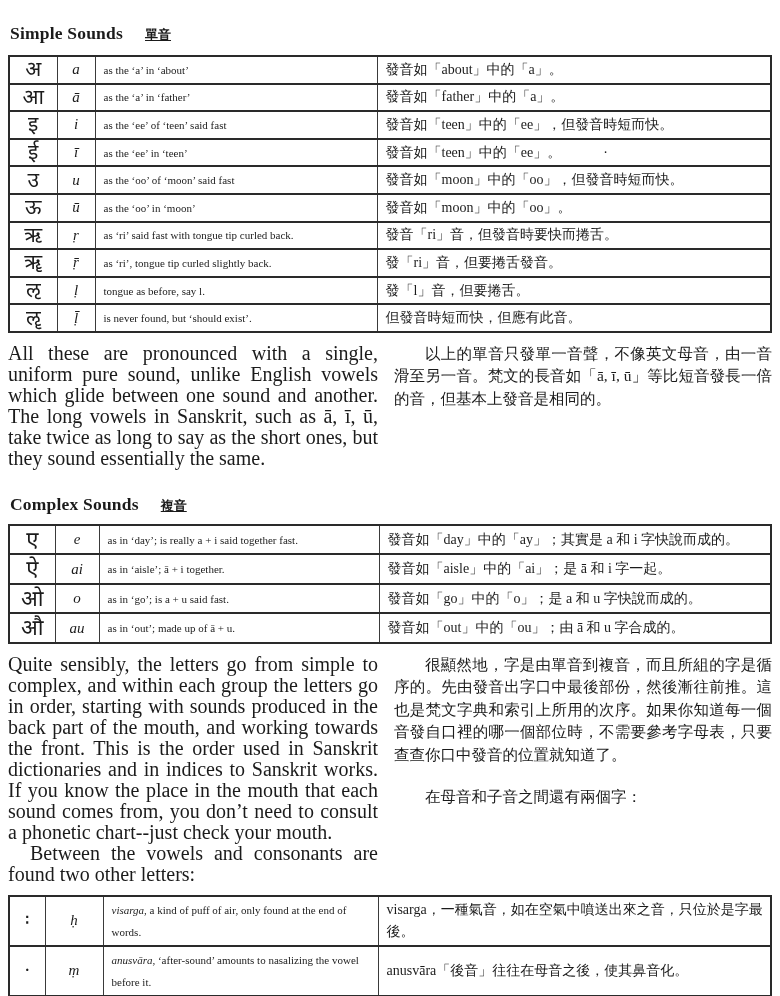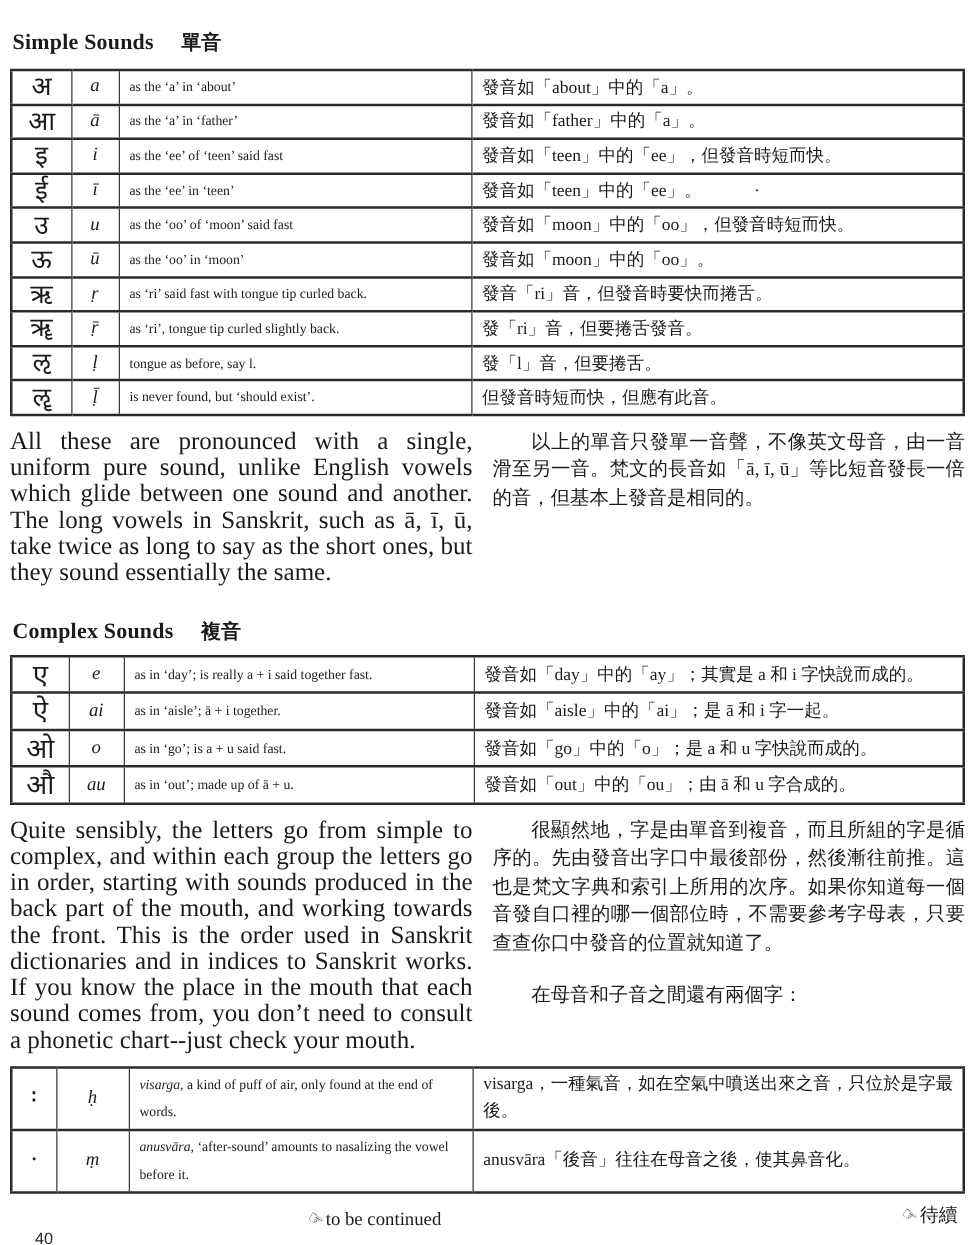--- a/index.html
+++ b/index.html
@@ -4,21 +4,21 @@
 <style>
   * { margin:0; padding:0; box-sizing:border-box; }
   html,body { background:#f2f2ee; }
   body { width:780px; height:996px; position:relative; overflow:hidden;
          font-family:"Liberation Serif","DejaVu Serif",serif; color:#1b1b1b; }
   .page { position:absolute; inset:0; background:#ffffff; padding:8px 8px 0 8px; }
 
   
   .sec-title { margin:2px 0 8px 2px; font-weight:bold; }
   .sec-title .en { font-size:17.5px; letter-spacing:0.2px; }
-  .sec-title .zh { font-size:16px; margin-left:14px; }
+  .sec-title .zh { font-size:13px; margin-left:14px;text-decoration:underline; }
 
   
   table.snd { border-collapse:collapse; width:764px; table-layout:fixed;
               border:2px solid #2a2a2a; margin-bottom:10px; }
   table.snd td { border:1px solid #3a3a3a; border-top:2px solid #2a2a2a; border-bottom:2px solid #2a2a2a;
                  vertical-align:middle; }
   td.c-letter { text-align:center; font-size:21px; line-height:1; }
   td.c-roman  { text-align:center; font-style:italic; font-size:15px; }
   td.c-en     { padding:2px 4px 2px 8px; font-size:11px; }
   td.c-zh     { padding:2px 4px 2px 8px; font-size:14px;margin-top:42px; }
@@ -179,20 +179,21 @@
         <td class="c-roman">au</td>
         <td class="c-en">as in ‘out’; made up of ā + u.</td>
         <td class="c-zh">發音如「out」中的「ou」；由 ā 和 u 字合成的。</td>
       </tr>
     </tbody>
   </table>
 
   <div class="twocol second">
     <div class="col-en">
       <p>Quite sensibly, the letters go from simple to complex, and within each group the letters go in order, starting with sounds produced in the back part of the mouth, and working towards the front.  This is the order used in Sanskrit dictionaries and in indices to Sanskrit works.  If you know the place in the mouth that each sound comes from, you don’t need to consult a phonetic chart--just check your mouth.</p>
+      <p class="indented">Between the vowels and consonants are found two other letters:</p>
     </div>
     <div class="col-zh">
       <p>很顯然地，字是由單音到複音，而且所組的字是循序的。先由發音出字口中最後部份，然後漸往前推。這也是梵文字典和索引上所用的次序。如果你知道每一個音發自口裡的哪一個部位時，不需要參考字母表，只要查查你口中發音的位置就知道了。</p>
       <p class="second">在母音和子音之間還有兩個字：</p>
     </div>
   </div>
 
   <table class="snd t3">
     <colgroup>
         <col class="w-letter3">

